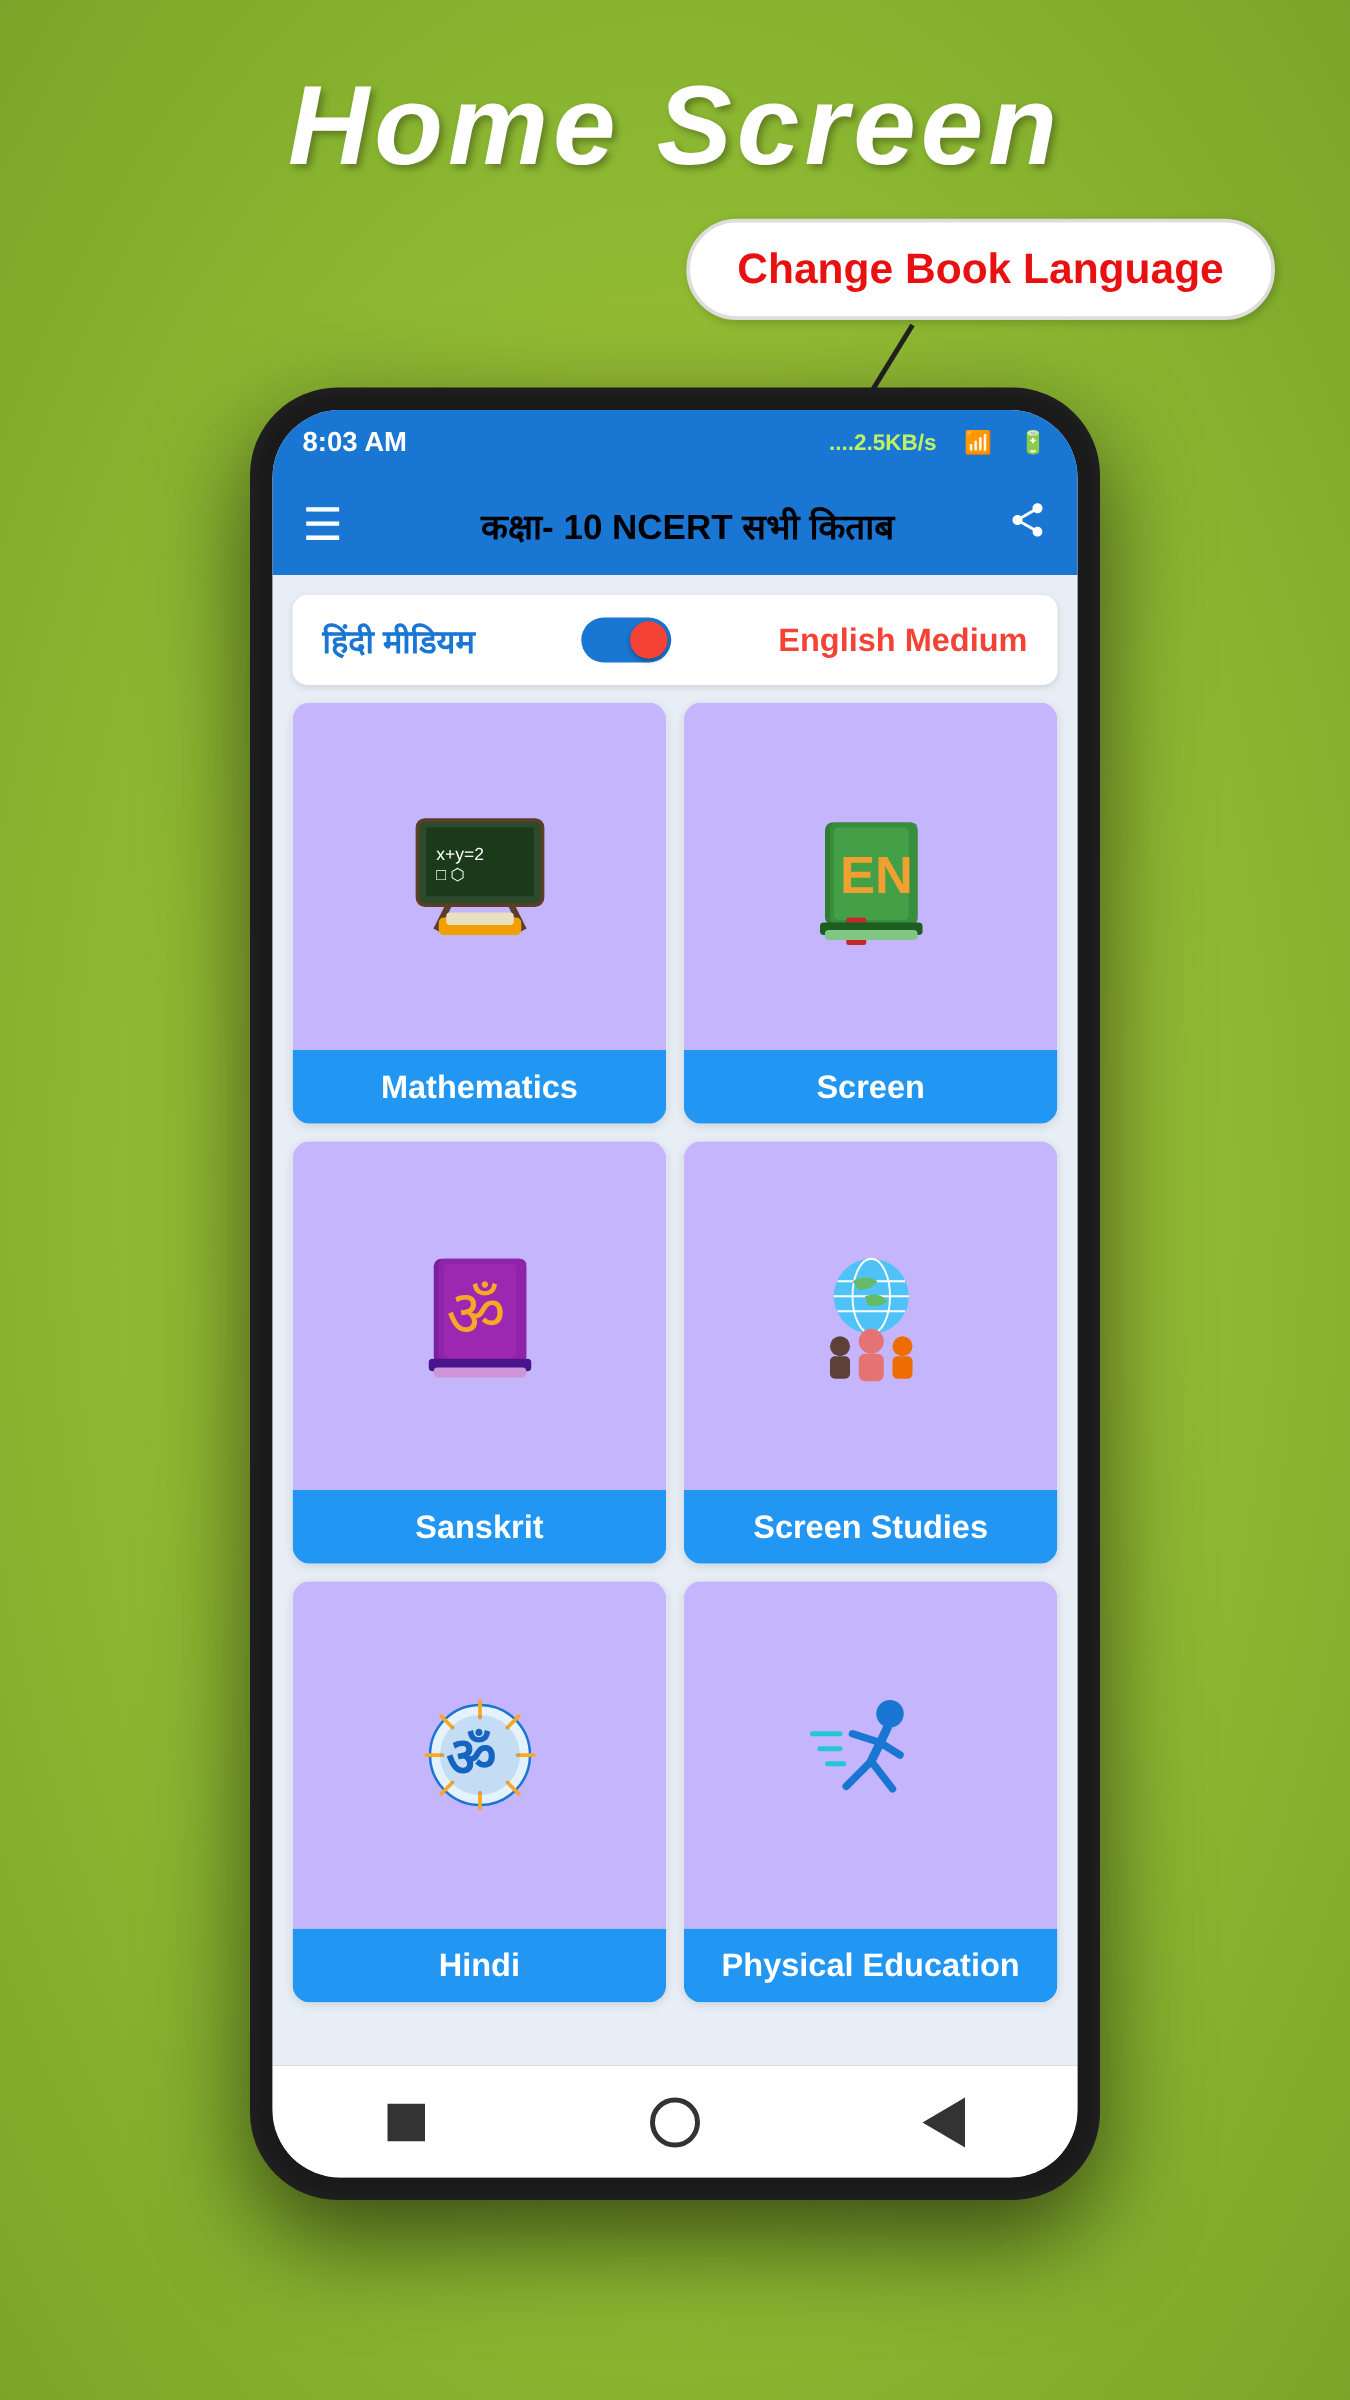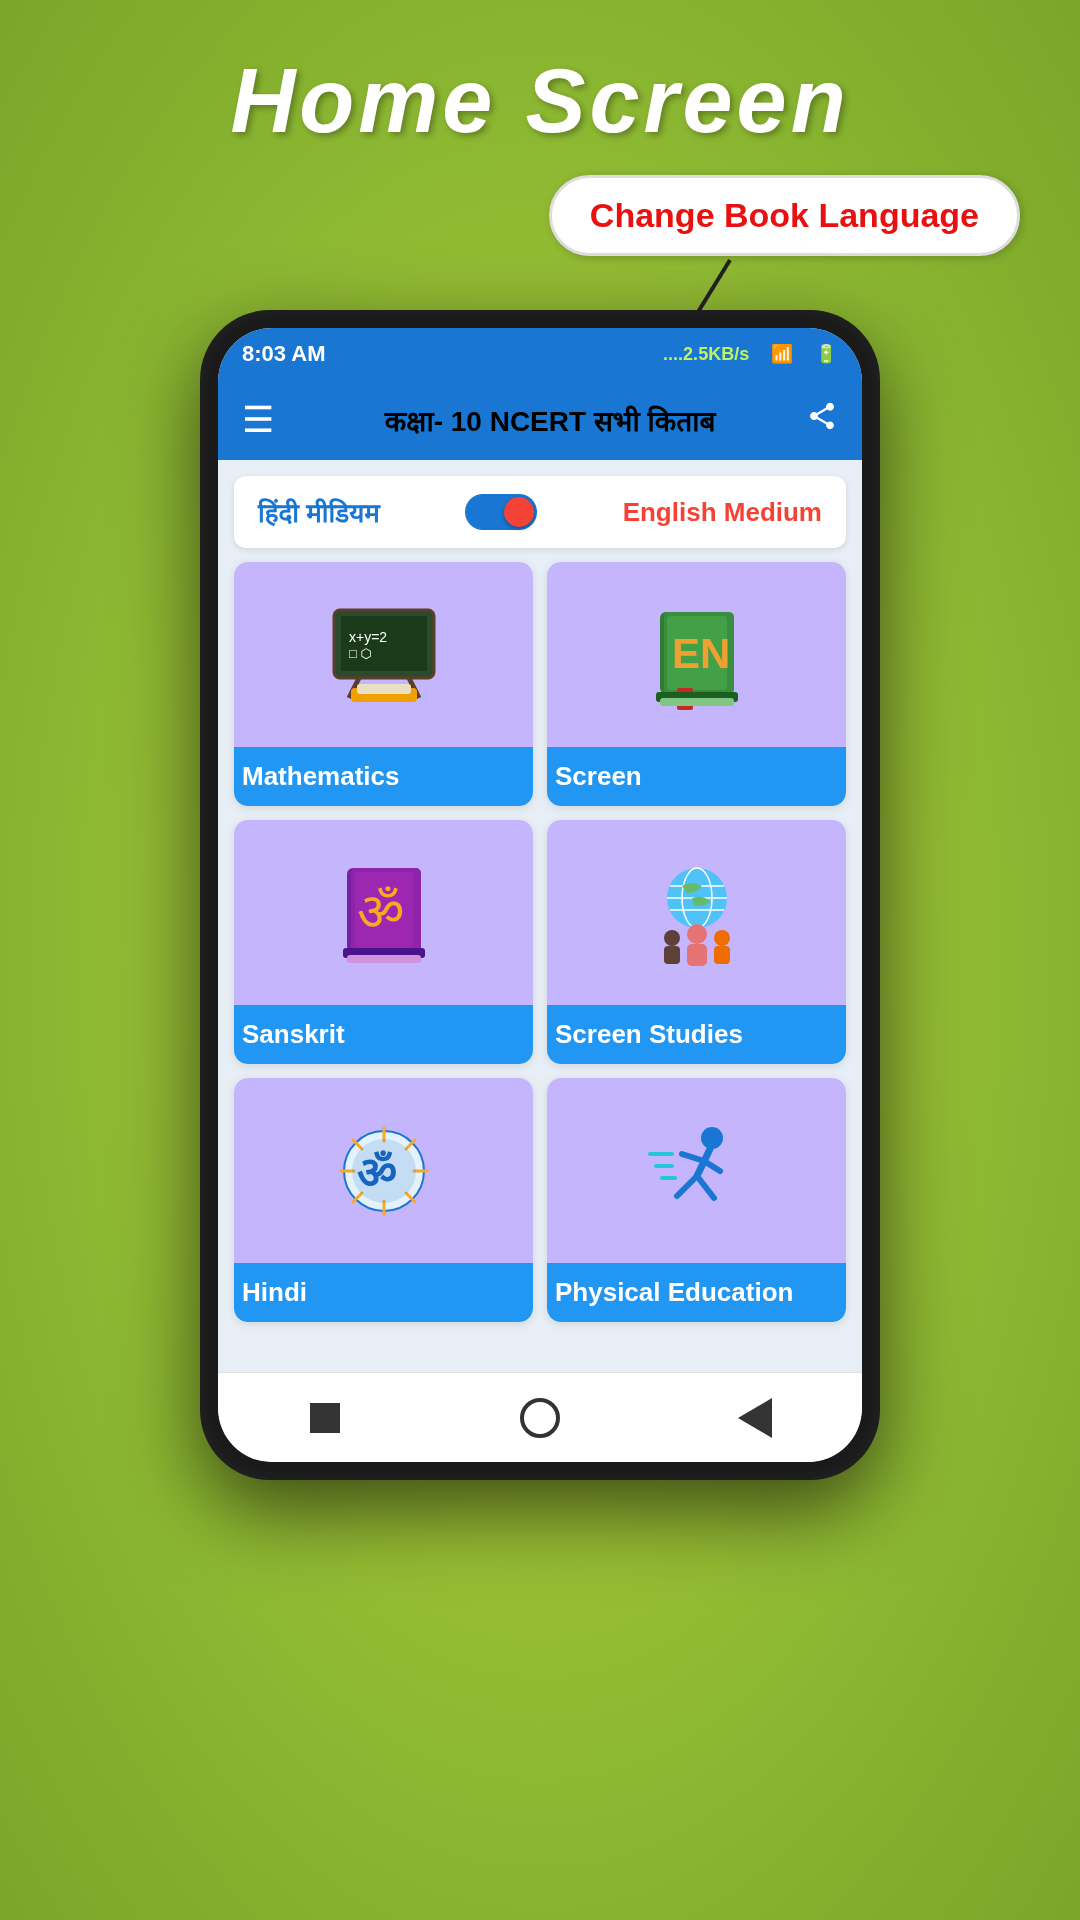--- a/index.html
+++ b/index.html
@@ -54,21 +54,21 @@
       position: absolute;
       top: 310px;
       left: 50%;
       transform: translateX(-50%);
       width: 680px;
       height: 1450px;
     }
 
     .phone-outer {
       width: 680px;
-      height: 1170px;
+      height: 1450px;
       background: #1a1a1a;
       border-radius: 70px;
       padding: 18px;
       box-shadow: 0 30px 80px rgba(0,0,0,0.6), inset 0 0 20px rgba(255,255,255,0.05);
       position: relative;
     }
 
     .phone-inner {
       width: 100%;
       height: 100%;
@@ -211,20 +211,21 @@
       min-height: 160px;
     }
     .subject-icon-area svg, .subject-icon-area .icon-wrap {
       width: 110px;
       height: 110px;
     }
 
     .subject-label {
       background: #2196f3;
       color: white;
+      text-align: center;
       padding: 14px 8px;
       font-size: 26px;
       font-weight: 700;
     }
 
     
     .bottom-nav {
       background: white;
       height: 90px;
       display: flex;

